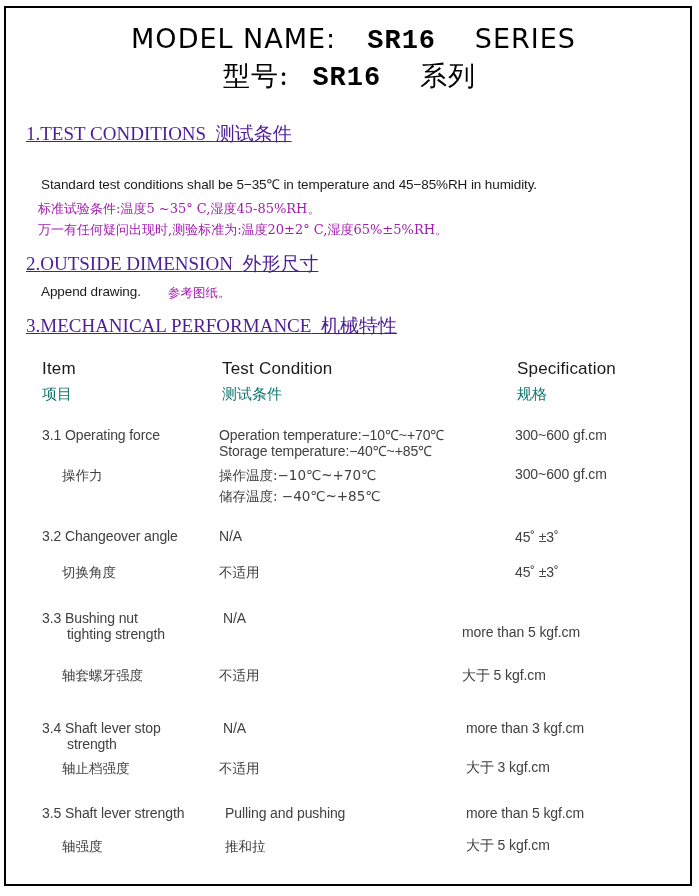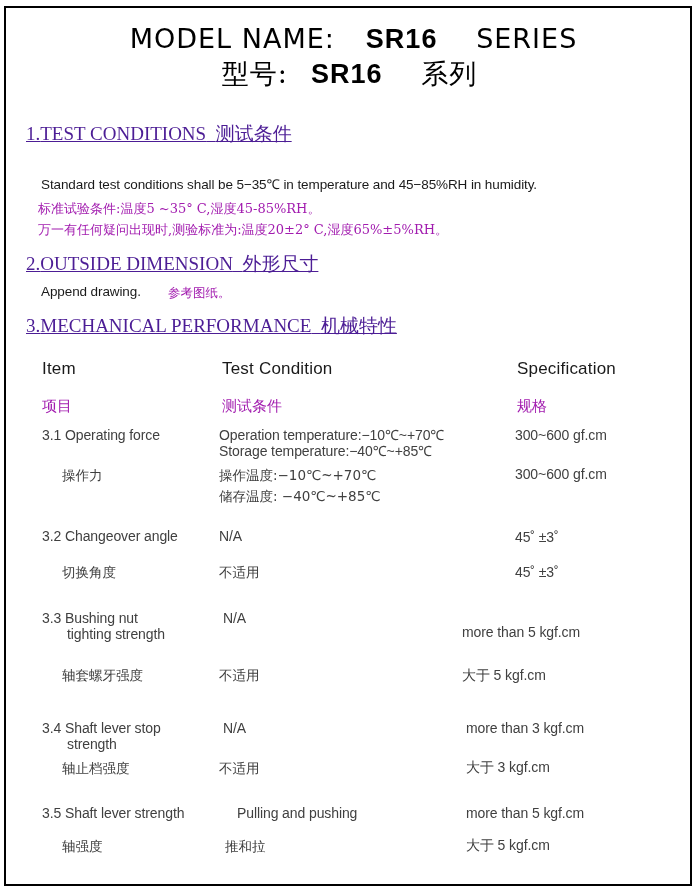--- a/index.html
+++ b/index.html
@@ -51,21 +51,21 @@
     line-height: 34px;
     padding-left: 8px;
   }
   .title-row-2 {
     font-size: 27px;
     letter-spacing: 1px;
     line-height: 36px;
   }
   .t-label { font-family: "DejaVu Sans", sans-serif; font-weight: 400; }
   .t-label-cn { font-family: "DejaVu Serif", serif; }
-  .t-model { font-family: Liberation Sans, sans-serif; font-weight: 700; }
+  .t-model { font-family: Liberation Mono, monospace; font-weight: 700; }
   .t-series { font-family: "DejaVu Sans", sans-serif; }
   .t-series-cn { font-family: "DejaVu Serif", serif; }
 
   
   .section-head {
     position: absolute;
     white-space: pre;
     font-family: "Liberation Serif", "DejaVu Serif", serif;
     font-size: 19px;
     color: #4c1d95;
@@ -114,22 +114,21 @@
   }
   .head-en {
     font-family: "Liberation Sans", sans-serif;
     font-size: 17px;
     letter-spacing: 0.2px;
     color: #1a1a1a;
   }
   .head-cn {
     font-family: "DejaVu Sans", sans-serif;
     font-size: 15px;
-    color: #a21caf;
-    margin-top: 12px;
+    color: #0f766e;
   }
 </style>
 </head>
 <body>
 
 <div class="page">
   <div class="page-border"></div>
 
   <div class="title-block">
     <div class="title-row title-row-1"><span class="t-label">MODEL NAME:</span>    <span class="t-model">SR16</span>     <span class="t-series">SERIES</span></div>
@@ -203,20 +202,20 @@
     <div class="cell cell-cn" style="left:219px; top:759px;">不适用</div>
 
     <div class="cell cell-en" style="left:466px; top:720px;">more than 3 kgf.cm</div>
     <div class="cell cell-en" style="left:466px; top:759px;">大于 3 kgf.cm</div>
   </div>
 
   <div>
     <div class="cell cell-en" style="left:42px; top:805px;">3.5 Shaft lever strength</div>
     <div class="cell cell-cn" style="left:62px; top:837px;">轴强度</div>
 
-    <div class="cell cell-en" style="left:225px; top:805px;margin-left:12px;">Pulling and pushing</div>
+    <div class="cell cell-en" style="left:225px; top:805px;">Pulling and pushing</div>
     <div class="cell cell-cn" style="left:225px; top:837px;">推和拉</div>
 
     <div class="cell cell-en" style="left:466px; top:805px;">more than 5 kgf.cm</div>
     <div class="cell cell-en" style="left:466px; top:837px;">大于 5 kgf.cm</div>
   </div>
 
 </div>
 
 </body></html>

